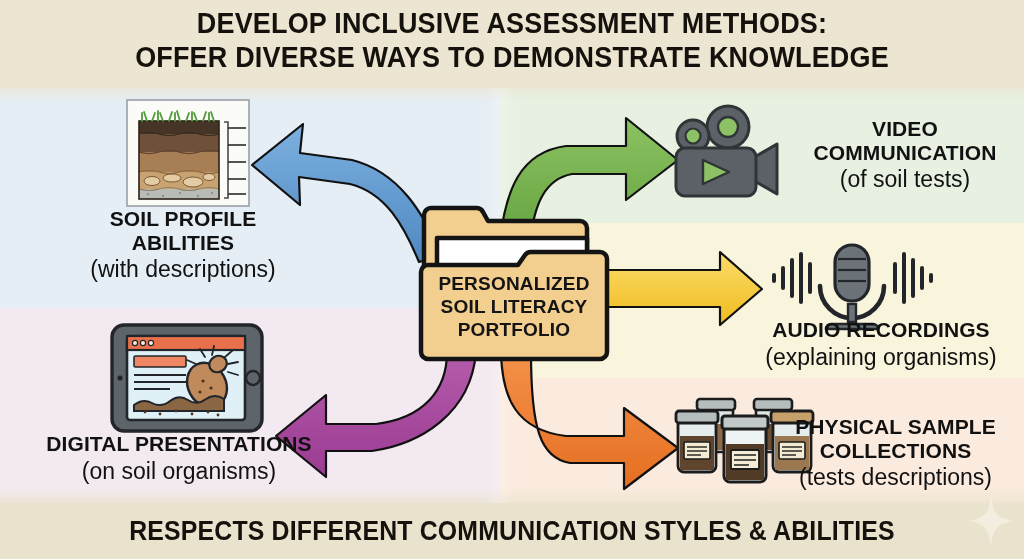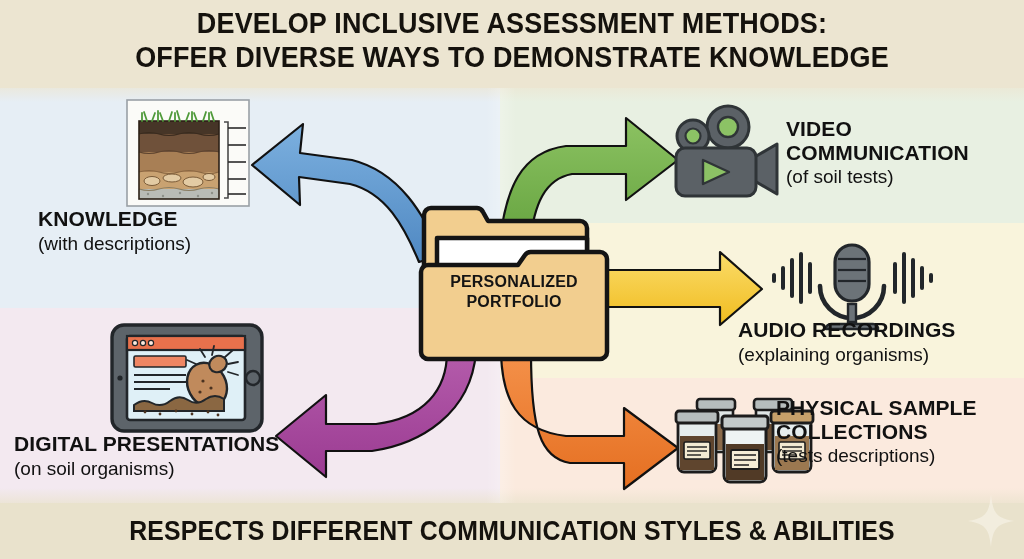--- a/index.html
+++ b/index.html
@@ -39,28 +39,28 @@
     letter-spacing:0.2px; transform:scaleX(0.93); transform-origin:center top;
   }
   .footer-text {
     position:absolute; left:0; top:516px; width:1024px;
     text-align:center; color:#15120d;
     font-weight:bold; font-size:27px; letter-spacing:0.2px;
     transform:scaleX(0.92); transform-origin:center top;
   }
 
   
-  .cap { position:absolute; color:#111; }
+  .cap { position:absolute; text-align:center; color:#111; }
   .cap .main { font-weight:bold; font-size:21px; line-height:1.12; letter-spacing:0.1px; }
-  .cap .sub  { font-size:19px; line-height:1.15; margin-top:2px; }
+  .cap .sub  { font-size:23px; line-height:1.15; margin-top:2px; }
 
   .cap-soil    { left:38px;  top:207px; width:290px; }
   .cap-video   { left:786px; top:117px; width:238px; }
   .cap-audio   { left:738px; top:318px; width:286px; }
-  .cap-sample  { left:776px; top:396px; width:239px; }
+  .cap-sample  { left:776px; top:415px; width:239px; }
   .cap-digital { left:14px;  top:432px; width:330px; }
 
   
   #arrows, #icons, #folder { position:absolute; inset:0; }
   #arrows svg, #icons svg, #folder svg { display:block; }
 
   
   .sparkle { position:absolute; right:10px; bottom:8px; opacity:.55; }
 </style>
 </head>
@@ -375,33 +375,35 @@
 
     <path d="M424 228 v-13 a7 7 0 0 1 7 -7 h46 a7 7 0 0 1 6 4 l5 9 h92 a7 7 0 0 1 7 7 v110 h-163 z" fill="#f2ce8f" stroke="#141414" stroke-width="4.5" stroke-linejoin="round"></path>
 
     <path d="M437 238 h150 v105 h-150 z" fill="#ffffff" stroke="#141414" stroke-width="4.5" stroke-linejoin="round"></path>
 
     <path d="M421 352 v-80 a7 7 0 0 1 7 -7 h90 l7 -10 a7 7 0 0 1 6 -3 h69 a7 7 0 0 1 7 7 v93 a7 7 0 0 1 -7 7 h-172 a7 7 0 0 1 -7 -7 z" fill="#f2ce8f" stroke="#141414" stroke-width="4.5" stroke-linejoin="round"></path>
   </svg>
   </div>
 
   <div style="position:absolute; left:421px; top:272px; width:186px; text-align:center;
-              font-weight:bold; font-size:16px; line-height:1.22; color:#141414; letter-spacing:0.2px;">
+              font-weight:bold; font-size:19px; line-height:1.22; color:#141414; letter-spacing:0.2px;">
     <div>PERSONALIZED</div>
+    <div>SOIL LITERACY</div>
     <div>PORTFOLIO</div>
   </div>
 
   <div class="title">
     <div>DEVELOP INCLUSIVE ASSESSMENT METHODS:</div>
     <div>OFFER DIVERSE WAYS TO DEMONSTRATE KNOWLEDGE</div>
   </div>
 
   <div class="cap cap-soil">
     <div class="main">
-      <div>KNOWLEDGE</div>
+      <div>SOIL PROFILE</div>
+      <div>ABILITIES</div>
     </div>
     <div class="sub">(with descriptions)</div>
   </div>
 
   <div class="cap cap-video">
     <div class="main">
       <div>VIDEO</div>
       <div>COMMUNICATION</div>
     </div>
     <div class="sub">(of soil tests)</div>

